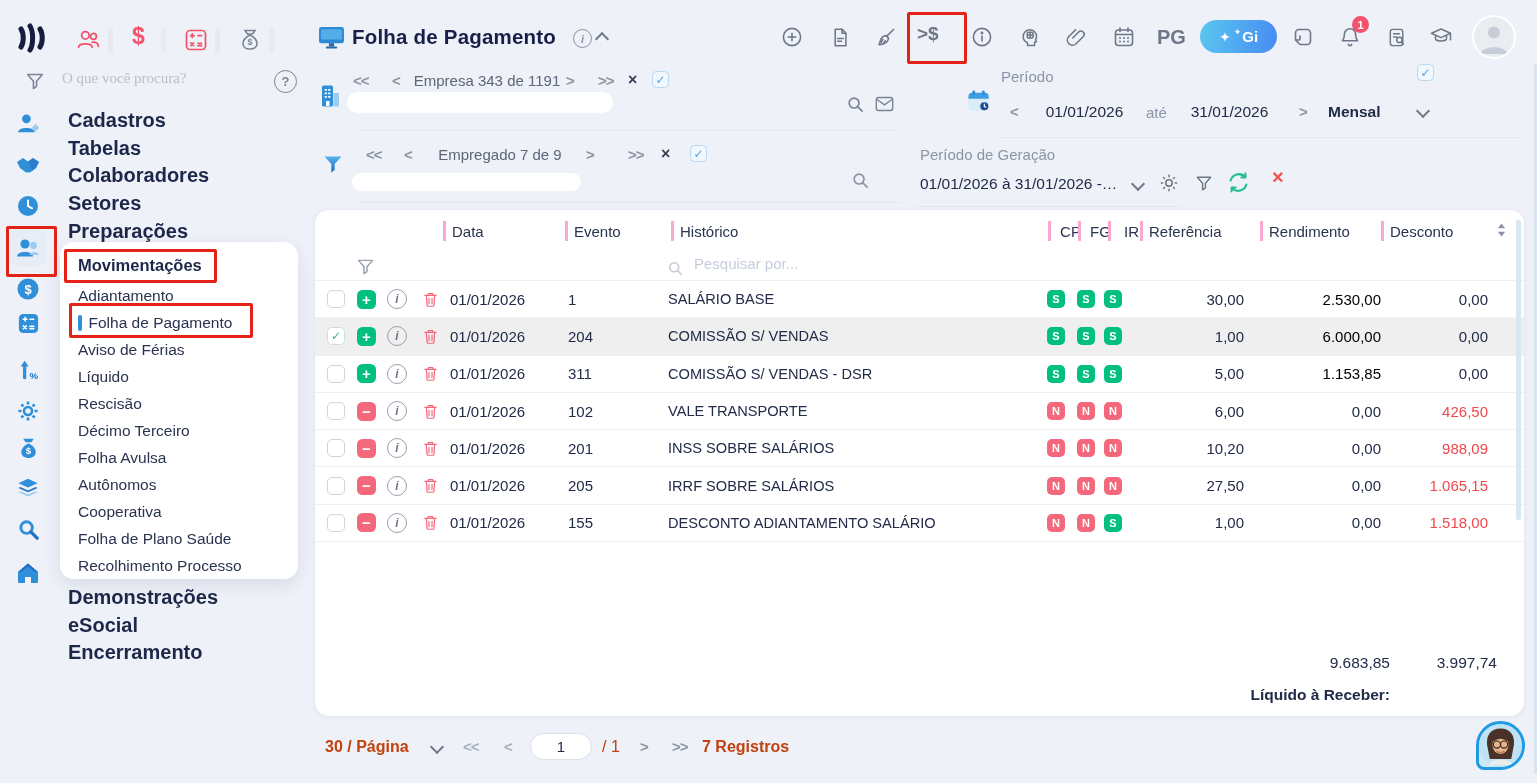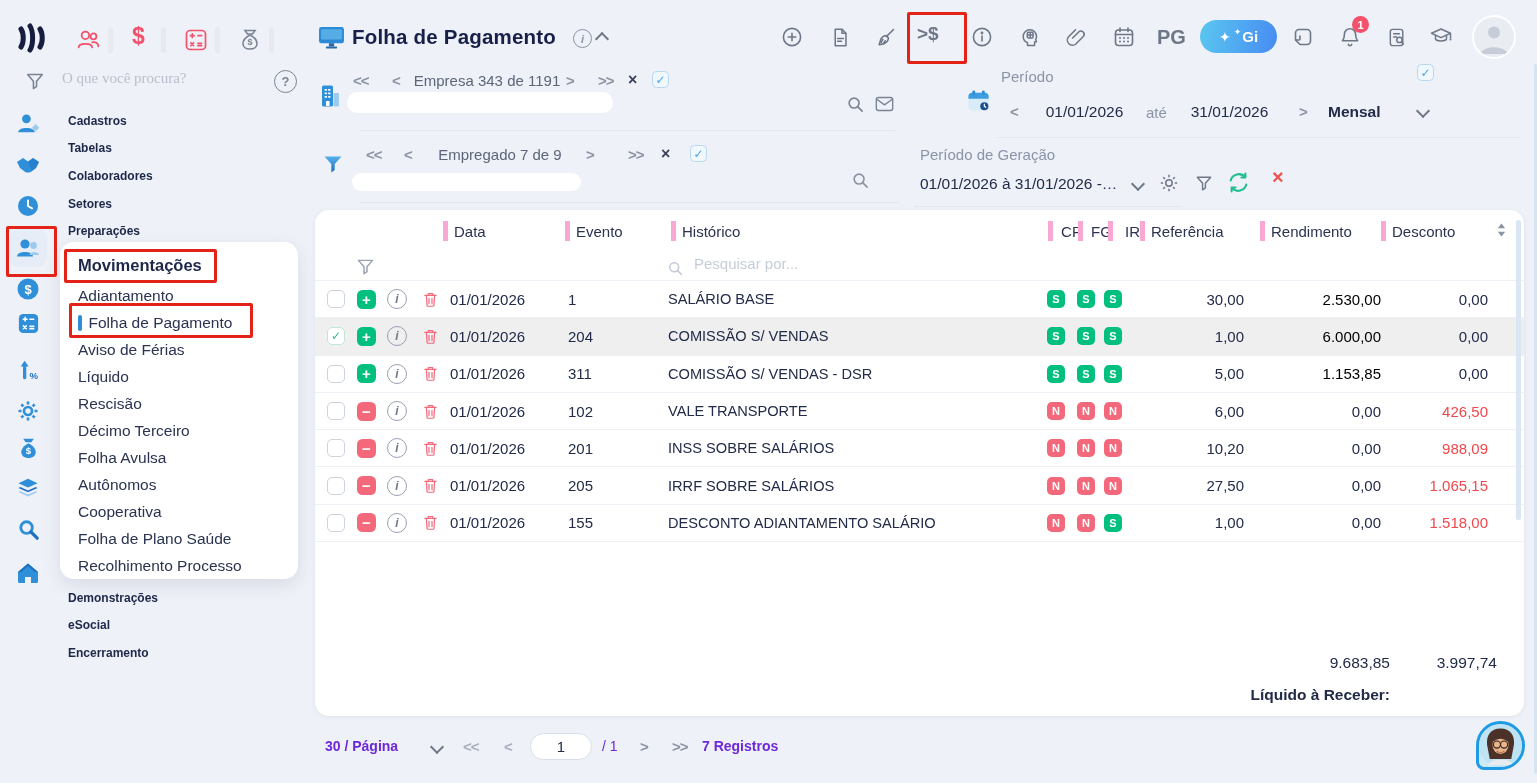--- a/index.html
+++ b/index.html
@@ -13,21 +13,21 @@
   
   .vsep{width:5px;height:26px;border-radius:3px;background:#e9eaf0}
   .dollar-red{font-size:23px;font-weight:700;color:#f4516c}
   .help-circle{width:21px;height:21px;border:1.7px solid #7a8494;border-radius:50%;
                font-size:13px;color:#7a8494;display:flex;align-items:center;justify-content:center;font-weight:700}
   .side-input{border:none;outline:none;background:transparent;font-family:Liberation Serif, serif;font-size:15px;color:#3a4256;width:195px}
   .side-input::placeholder{color:#b9c0cc}
   .team-bg{width:38px;height:38px;border-radius:10px;background:#e7edf6;display:flex;align-items:center;justify-content:center}
   
   .menu-col{display:flex;flex-direction:column}
-  .m-item{height:27.6px;display:flex;align-items:center;font-size:12px;font-weight:700;color:#1d2749;cursor:pointer}
+  .m-item{height:27.6px;display:flex;align-items:center;font-size:20px;font-weight:700;color:#1d2749;cursor:pointer}
   .popup{background:#fff;border-radius:14px;box-shadow:0 6px 18px rgba(25,35,80,.10)}
   .p-title{height:30px;margin:8px 0 2px;padding-left:18px;display:flex;align-items:center;font-size:16.5px;font-weight:700;color:#1d2749}
   .p-item{height:27px;padding-left:18px;display:flex;align-items:center;font-size:15.5px;font-weight:500;color:#2a3350;cursor:pointer}
   .p-item.active::before{content:"";width:3.5px;height:16px;background:#2e8fd8;border-radius:2px;margin-right:7px}
   
   .anno{border:3px solid #e42318;border-radius:2px;pointer-events:none}
   
   .page-title{font-size:20.5px;font-weight:800;color:#18204a;letter-spacing:.2px}
   .info-circle{width:17px;height:17px;border:1.5px solid #8a94a6;border-radius:50%;color:#8a94a6;
                font-size:11px;display:flex;align-items:center;justify-content:center;font-style:italic;font-weight:700}
@@ -49,21 +49,21 @@
   .pill{background:#fff;border-radius:11px}
   .uline{height:1px;background:#e2e7ef}
   .per-label{font-size:15px;color:#8a94a6}
   .per-date{font-size:15.5px;color:#222b48;text-align:center}
   .per-mode{font-size:15.5px;font-weight:600;color:#222b48}
   .gen-x{font-size:20px;font-weight:700;color:#ef5350;cursor:pointer}
   
   .card{position:absolute;left:315px;top:210px;width:1209px;height:506px;background:#fff;border-radius:14px;
         box-shadow:0 1px 5px rgba(30,40,90,.07)}
   .thead{display:flex;align-items:center;height:30px;padding-top:6px;font-size:15px;color:#2a3350}
-  .hc{display:flex;align-items:center;height:20px;border-left:5px solid #f9a8d4;padding-left:6px;box-sizing:border-box}
+  .hc{display:flex;align-items:center;height:20px;border-left:3px solid #f9a8d4;padding-left:6px;box-sizing:border-box}
   .hc.center{justify-content:center;padding-left:12px}
   .h-sp{width:128px}
   .h-data{width:122px}.h-evento{width:106px}.h-hist{width:377px}
   .h-cp{width:30px}.h-fg{width:30px}.h-ir{width:32px}
   .h-ref{width:120px}.h-rend{width:121px}.h-desc{width:103px}
   .search-input{border:none;outline:none;background:transparent;font-family:inherit;font-size:15px;color:#3a4256;width:200px}
   .search-input::placeholder{color:#c6cdd9}
   .tbody{position:absolute;top:70px;left:0;width:1209px;border-top:1px solid #edf0f5}
   .trow{display:flex;align-items:center;height:36.3px;border-bottom:1px solid #edf0f5;font-size:15px;color:#222b48}
   .trow.selected{background:#efefef}
@@ -84,21 +84,21 @@
   .badge{width:18px;height:18px;border-radius:5px;color:#fff;font-size:11px;font-weight:700;line-height:18px;text-align:center}
   .badge.s{background:#00bf7f}.badge.n{background:#f4687b}
   .b1{margin-left:14px}.b2{margin-left:12px}.b3{margin-left:9px}
   .c-ref{width:122px;text-align:right}
   .c-rend{width:137px;text-align:right}
   .c-desc{width:107px;text-align:right}
   .pos{color:#000000}.neg{color:#f0484c}
   .tot{position:absolute;left:0;text-align:right;font-size:15.5px;color:#222b48}
   .vscroll{position:absolute;right:3px;top:10px;width:5px;height:300px;border-radius:3px;background:#d9e6f3}
   
-  .pg-text{font-size:14px;font-weight:600;color:#6d28d9}
+  .pg-text{font-size:16px;font-weight:600;color:#c2410c}
   .pg-arrow{font-size:15px;font-weight:600;letter-spacing:-1px;cursor:pointer}
   .page-input{width:62px;height:27px;border:1.5px solid #d9dfe9;border-radius:14px;background:#fff;text-align:center;
               font-family:inherit;font-size:15px;color:#222b48;outline:none;box-sizing:border-box}
   
   .support{width:49px;height:49px;border:3px solid #1e9be2;border-radius:50% 50% 50% 8px;overflow:hidden;
            background:#cde9f6;box-sizing:border-box;cursor:pointer}
   .rstrip{position:absolute;right:0;top:64px;width:3px;height:710px;background:#d6e4f2;border-radius:2px}
 </style>
 </head>
 <body>

